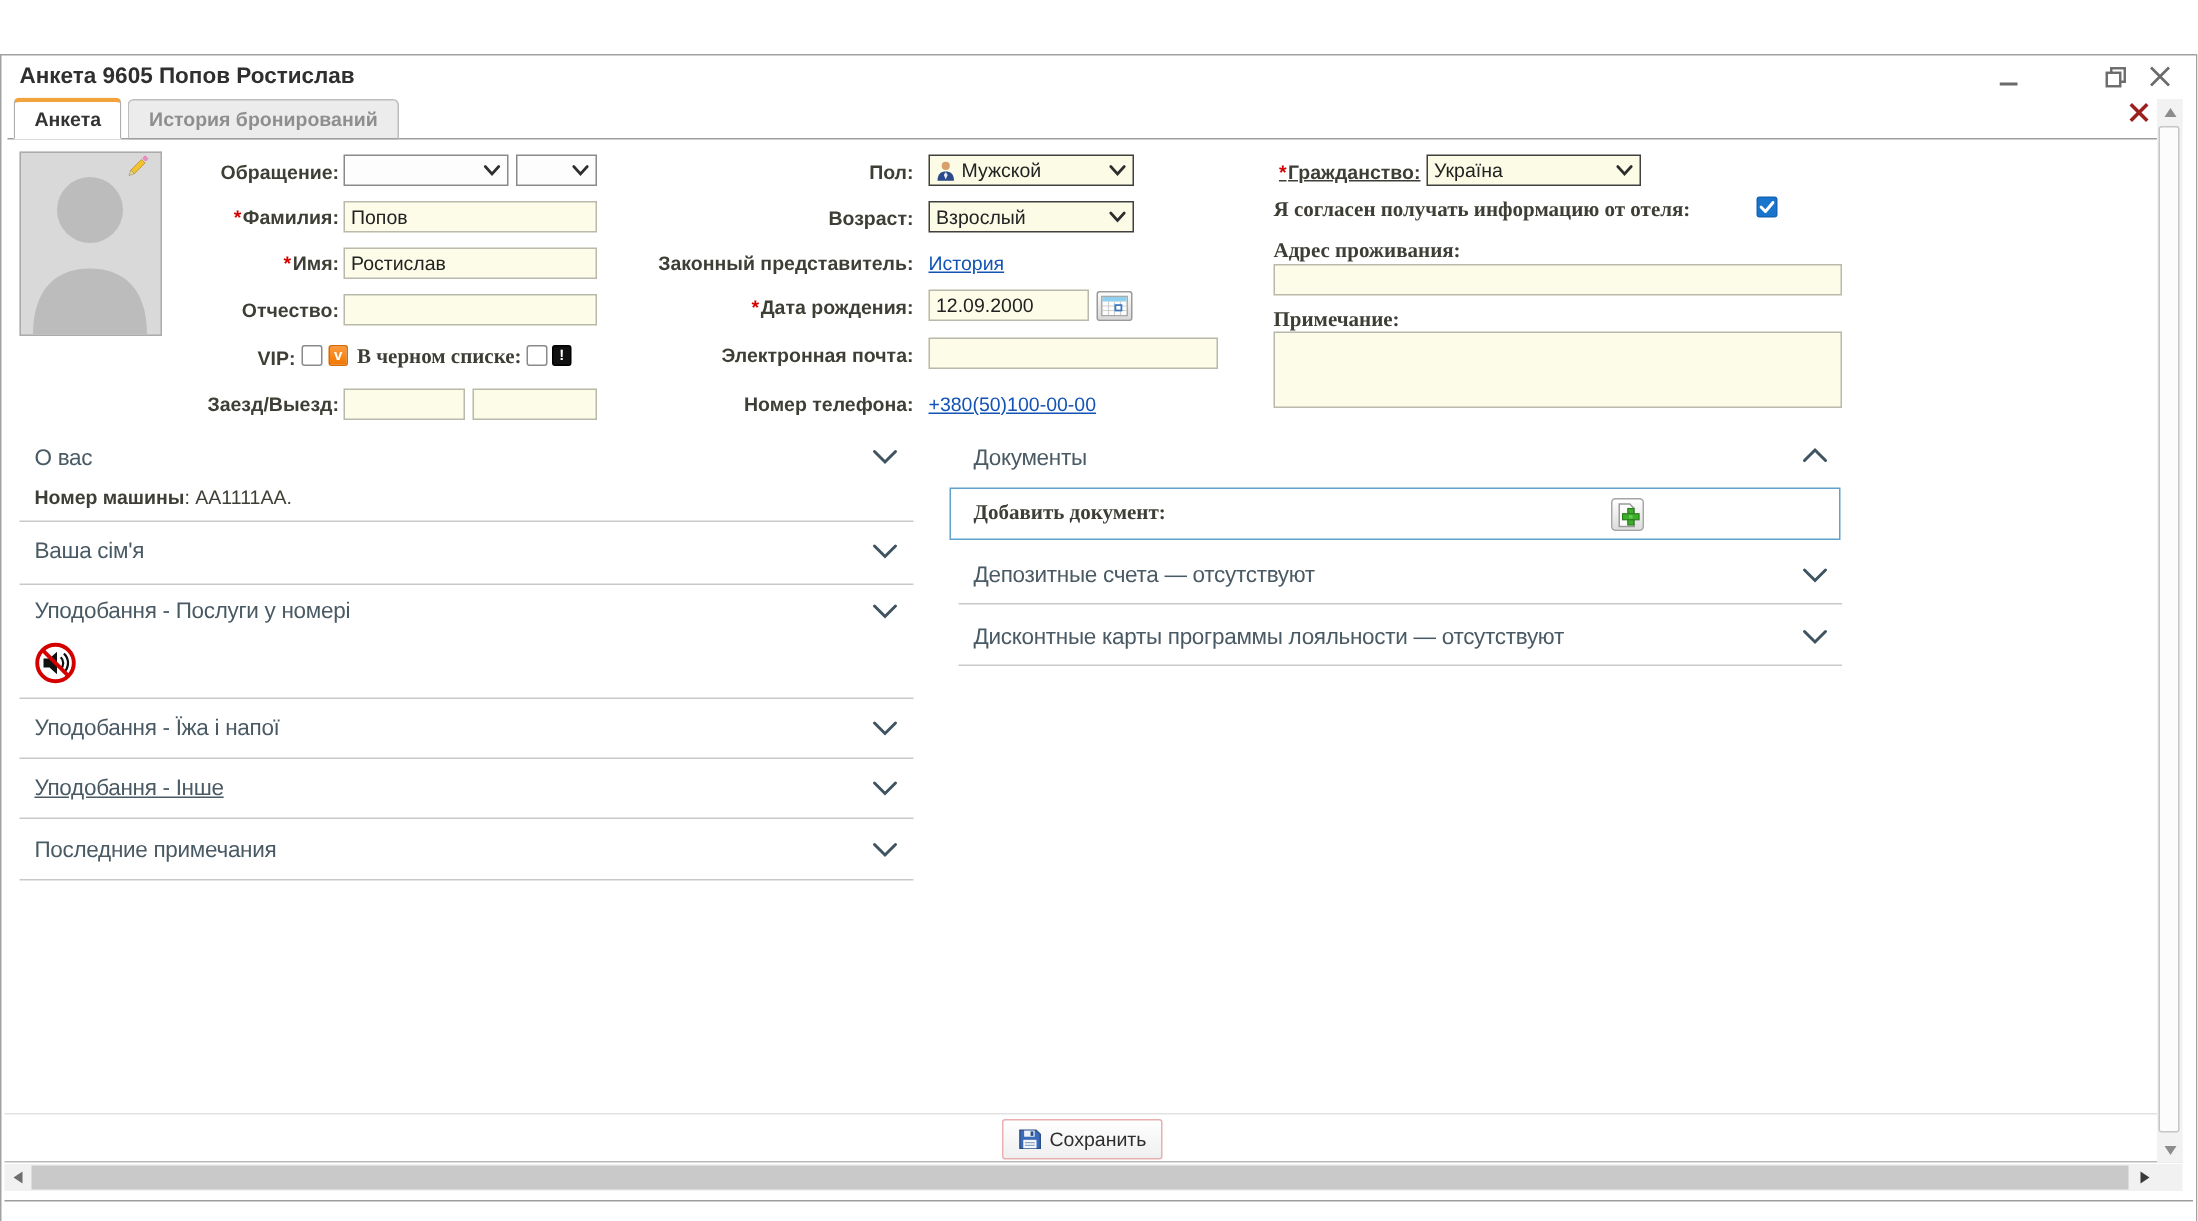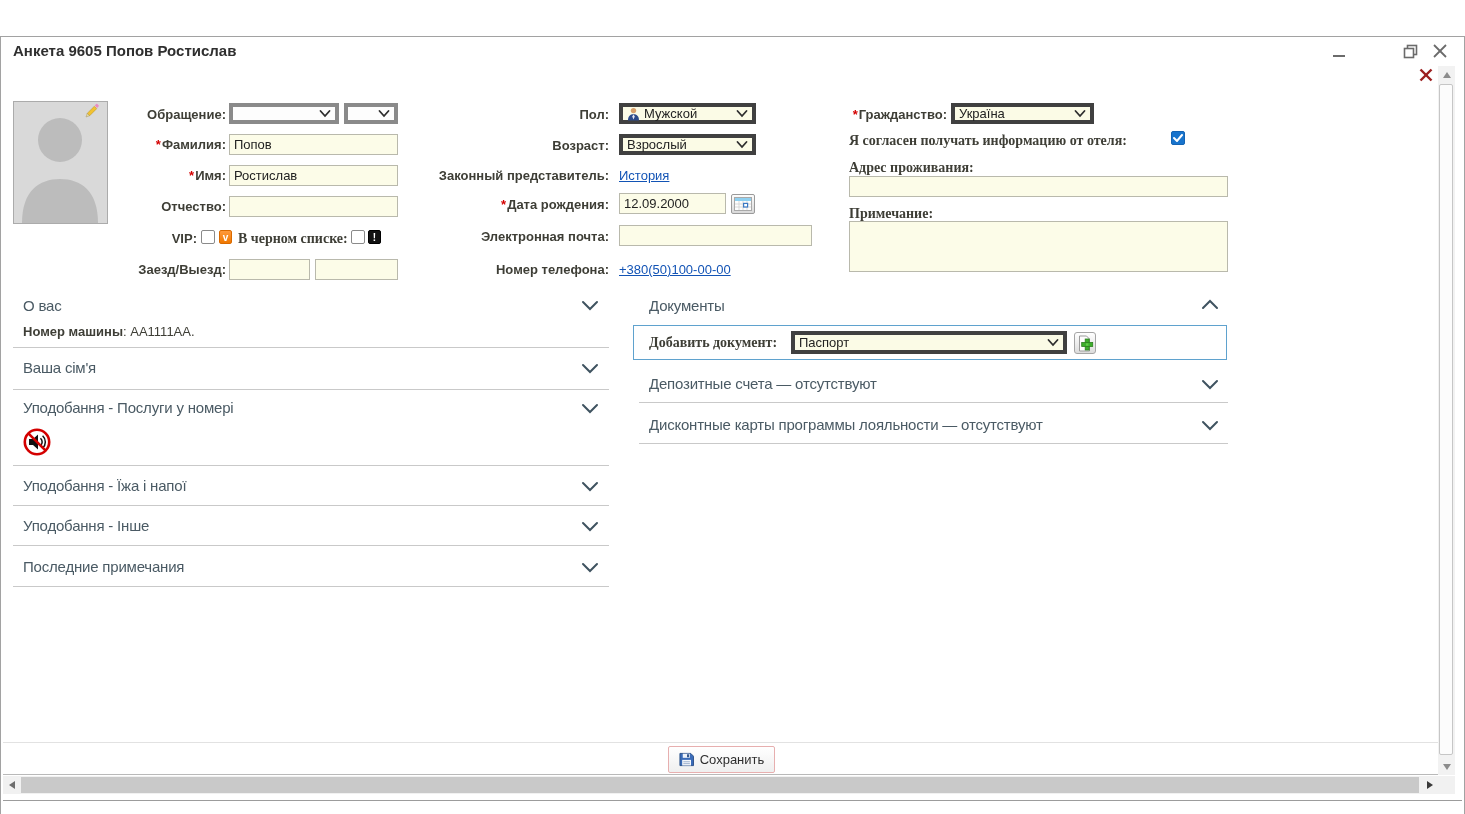--- a/index.html
+++ b/index.html
@@ -21,21 +21,21 @@
                 border-bottom:1px solid #fff; z-index:2; }
   .tab.inactive { background:#ECECEC; color:#8E8E8E; border-color:#BDBDBD; border-bottom:1px solid #9E9E9E; }
 
   
   .lbl { position:absolute; font-size:13px; font-weight:bold; color:#3E3E36; text-align:right; white-space:nowrap; }
   .lbl-l { position:absolute; font-size:14px; font-weight:bold; color:#3E3E36; white-space:nowrap;font-family:Liberation Serif, serif; }
   .req { color:#D40000; margin-right:1px; }
   .inp { position:absolute; background:#FCFCE8; border:1px solid #B9B9AC; font-size:13px; color:#222;
          padding:1px 4px; font-family:inherit; height:21px; }
   textarea.inp { resize:none; }
-  .sel { position:absolute; background:#FBFBE6; border:4px solid #404040; height:21px; font-size:13px; color:#222;
+  .sel { position:absolute; background:#FBFBE6; border:1px solid #404040; height:21px; font-size:13px; color:#222;
          display:flex; align-items:center; padding:0 4px; cursor:default; }
   .sel.white { background:#FDFDFD; border-color:#8A8A8A; }
   .sel .seltxt { flex:1 1 auto; overflow:hidden; white-space:nowrap; }
   .sel svg.chev { flex:0 0 auto; margin-left:3px; }
   .link { position:absolute; font-size:13px; color:#1253B5; text-decoration:underline; cursor:pointer; white-space:nowrap; }
   .cb { position:absolute; width:14px; height:14px; background:#fff; border:1px solid #8A8A8A; border-radius:2px; cursor:pointer; }
   .cb.checked { background:#1874CD; border-color:#1464B4; display:flex; align-items:center; justify-content:center; }
   .badge { position:absolute; width:13px; height:14px; font-size:10px; font-weight:bold; color:#fff;
            display:flex; align-items:center; justify-content:center; border-radius:2px; }
   .badge.vip { background:linear-gradient(#FF9A3C,#F07800); border:1px solid #D96A00; }
@@ -105,20 +105,24 @@
       <rect x="1.5" y="4.5" width="9" height="9" fill="#fff" stroke="#6B6B6B" stroke-width="1.6"></rect>
     </svg>
   </div>
   <div class="winbtn" style="left:1429px;">
     <svg width="14" height="14">
       <line x1="1" y1="1" x2="13" y2="13" stroke="#6B6B6B" stroke-width="1.8"></line>
       <line x1="13" y1="1" x2="1" y2="13" stroke="#6B6B6B" stroke-width="1.8"></line>
     </svg>
   </div>
 
+  <div class="tabbar">
+    <div class="tab active">Анкета</div>
+    <div class="tab inactive">История бронирований</div>
+  </div>
 
   <div class="panel-close">
     <svg width="14" height="14">
       <line x1="1.5" y1="1.5" x2="12.5" y2="12.5" stroke="#9C2020" stroke-width="2.4"></line>
       <line x1="12.5" y1="1.5" x2="1.5" y2="12.5" stroke="#9C2020" stroke-width="2.4"></line>
     </svg>
   </div>
 
   <div class="photo">
     <svg width="93" height="121" viewBox="0 0 93 121">
@@ -202,21 +206,21 @@
       <rect x="9.6" y="6.4" width="4" height="3.6" fill="#fff" stroke="#3B79C4" stroke-width="1.2"></rect>
     </svg>
   </div>
 
   <div class="lbl" style="left:420px; top:192px; width:188px;">Электронная почта:</div>
   <input class="inp" style="left: 618px; top: 188px; width: 193px;">
 
   <div class="lbl" style="left:420px; top:225px; width:188px;">Номер телефона:</div>
   <div class="link" style="left:618px; top:225px;">+380(50)100-00-00</div>
 
-  <div class="lbl" style="left:830px; top:70px; width:116px;"><span class="req">*</span><span>Гражданство:</span></div>
+  <div class="lbl" style="left:830px; top:70px; width:116px;text-decoration:underline;"><span class="req">*</span><span>Гражданство:</span></div>
   <div class="sel" style="left:950px; top:66px; width:143px;">
     <span class="seltxt">Україна</span>
     <svg class="chev" width="12" height="9">
         <polyline points="1.5,2 6,7 10.5,2" stroke="#2E2E2E" stroke-width="1.8" fill="none" stroke-linecap="round"></polyline>
       </svg>
   </div>
 
   <div class="lbl-l" style="left:848px; top:96px;">Я согласен получать информацию от отеля:</div>
   <div class="cb checked" style="left:1170px; top:94px;">
     <svg width="10" height="8">
@@ -267,21 +271,21 @@
   <div class="divider" style="left:12px; top:428px; width:596px;"></div>
 
   <div class="sec-title" style="left:22px; top:440px;">Уподобання - Їжа і напої</div>
   <div class="chev-btn" style="left:580px; top:441px;">
     <svg width="18" height="12">
         <polyline points="2,3 9,10 16,3" stroke="#3F5360" stroke-width="2" fill="none" stroke-linecap="round"></polyline>
       </svg>
   </div>
   <div class="divider" style="left:12px; top:468px; width:596px;"></div>
 
-  <div class="sec-title" style="left:22px; top:480px;">Уподобання - Інше</div>
+  <div class="sec-title" style="left:22px; top:480px;text-decoration:underline;">Уподобання - Інше</div>
   <div class="chev-btn" style="left:580px; top:481px;">
     <svg width="18" height="12">
         <polyline points="2,3 9,10 16,3" stroke="#3F5360" stroke-width="2" fill="none" stroke-linecap="round"></polyline>
       </svg>
   </div>
   <div class="divider" style="left:12px; top:508px; width:596px;"></div>
 
   <div class="sec-title" style="left:22px; top:521px;">Последние примечания</div>
   <div class="chev-btn" style="left:580px; top:522px;">
     <svg width="18" height="12">
@@ -291,26 +295,20 @@
   <div class="divider" style="left:12px; top:549px; width:596px;"></div>
 
   <div class="sec-title" style="left:648px; top:260px;">Документы</div>
   <div class="chev-btn" style="left:1200px; top:260px;">
     <svg width="18" height="12">
         <polyline points="2,9 9,2 16,9" stroke="#3F5360" stroke-width="2" fill="none" stroke-linecap="round"></polyline>
       </svg>
   </div>
   <div class="docbox"></div>
   <div class="lbl-l" style="left:648px; top:298px;">Добавить документ:</div>
-  <div class="sel" style="left:790px; top:294px; width:276px; height:23px;">
-    <span class="seltxt">Паспорт</span>
-    <svg class="chev" width="12" height="9">
-        <polyline points="1.5,2 6,7 10.5,2" stroke="#2E2E2E" stroke-width="1.8" fill="none" stroke-linecap="round"></polyline>
-      </svg>
-  </div>
   <div class="addbtn" style="left:1073px; top:295px;">
     <svg width="17" height="17" viewBox="0 0 17 17">
       <path d="M2.5 1 h7 l3 3 v12 h-10 z" fill="#FDFDFD" stroke="#9B9B9B"></path>
       <rect x="8.2" y="4" width="4" height="11" fill="#3DAE2B" stroke="#2C7F1E" stroke-width="0.8"></rect>
       <rect x="4.7" y="7.5" width="11" height="4" fill="#3DAE2B" stroke="#2C7F1E" stroke-width="0.8"></rect>
       <rect x="9" y="8.3" width="2.4" height="2.4" fill="#5FCB4A"></rect>
     </svg>
   </div>
 
   <div class="sec-title" style="left:648px; top:338px;">Депозитные счета — отсутствуют</div>

